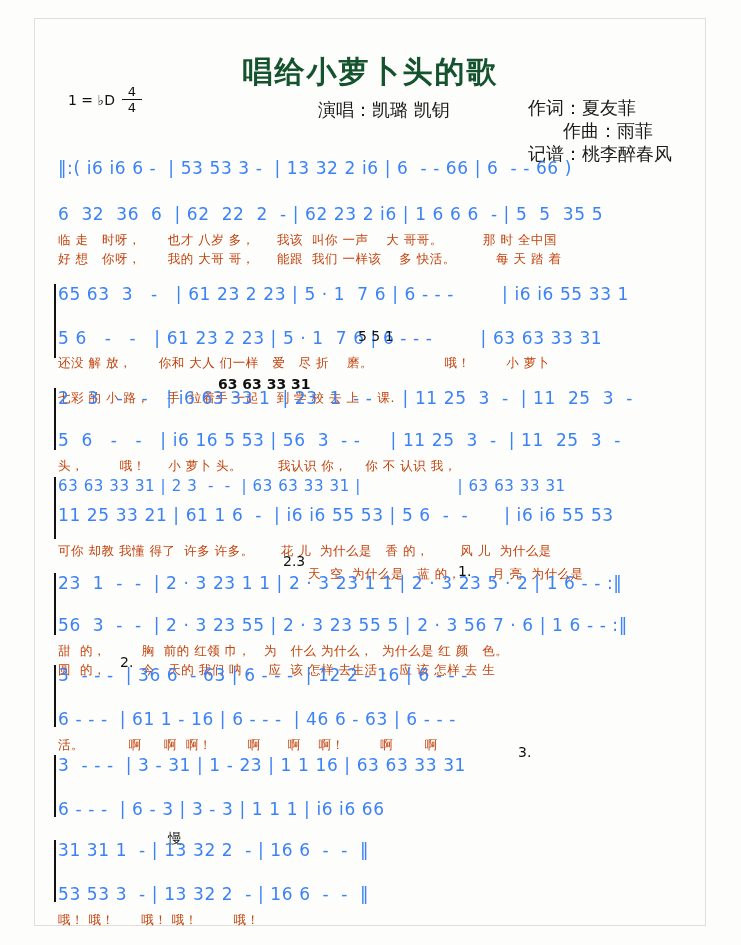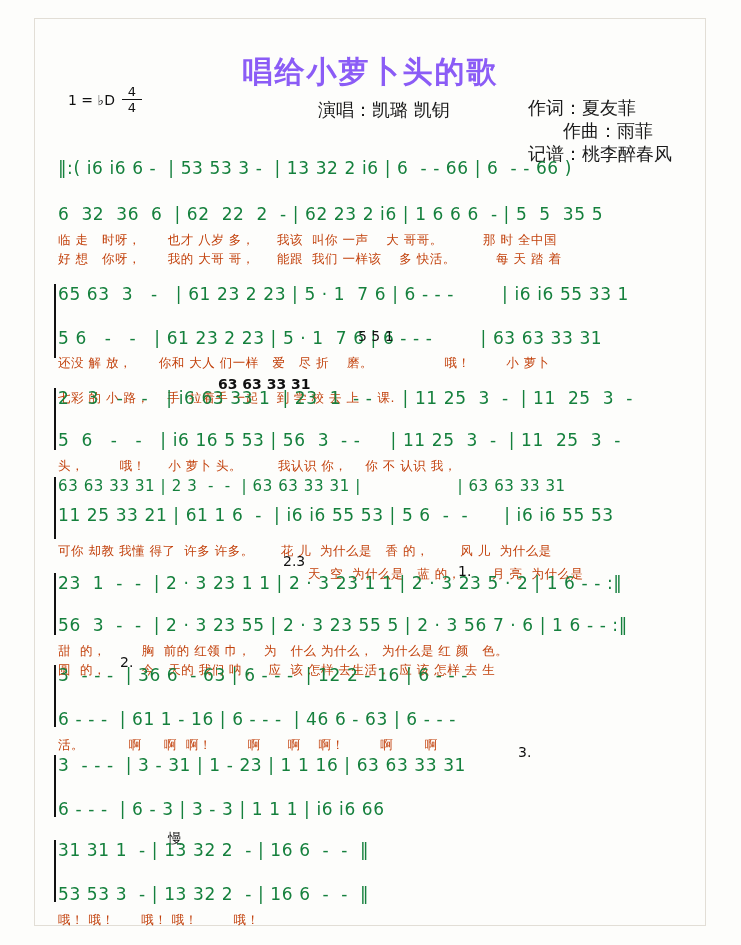--- a/index.html
+++ b/index.html
@@ -29,21 +29,21 @@
   .title {
     position: absolute;
     top: 52px;
     left: 0;
     width: 741px;
     text-align: center;
     font-family: "DejaVu Sans", sans-serif;
     font-weight: bold;
     font-size: 30px;
     letter-spacing: 2px;
-    color: #8b5cf6;
+    color: #14532d;
   }
   .meta {
     position: absolute;
     font-size: 18px;
     color: #1a1a1a;
     font-family: "DejaVu Sans", sans-serif;
     white-space: nowrap;
   }
   .singer { left: 318px; top: 98px; }
   .lyricist { left: 528px; top: 96px; }
@@ -77,21 +77,21 @@
     position: absolute;
     left: 58px;
     width: 630px;
   }
   .staff {
     position: relative;
     height: 26px;
     font-family: "DejaVu Sans", sans-serif;
     font-size: 17px;
     letter-spacing: 0.6px;
-    color: #15803d;
+    color: #3b82f6;
     white-space: pre;
   }
   .staff.small { font-size: 15px; }
   .lyric {
     position: relative;
     font-family: "DejaVu Sans", sans-serif;
     font-size: 12.5px;
     color: #c2410c;
     letter-spacing: 0.5px;
     height: 19px;

